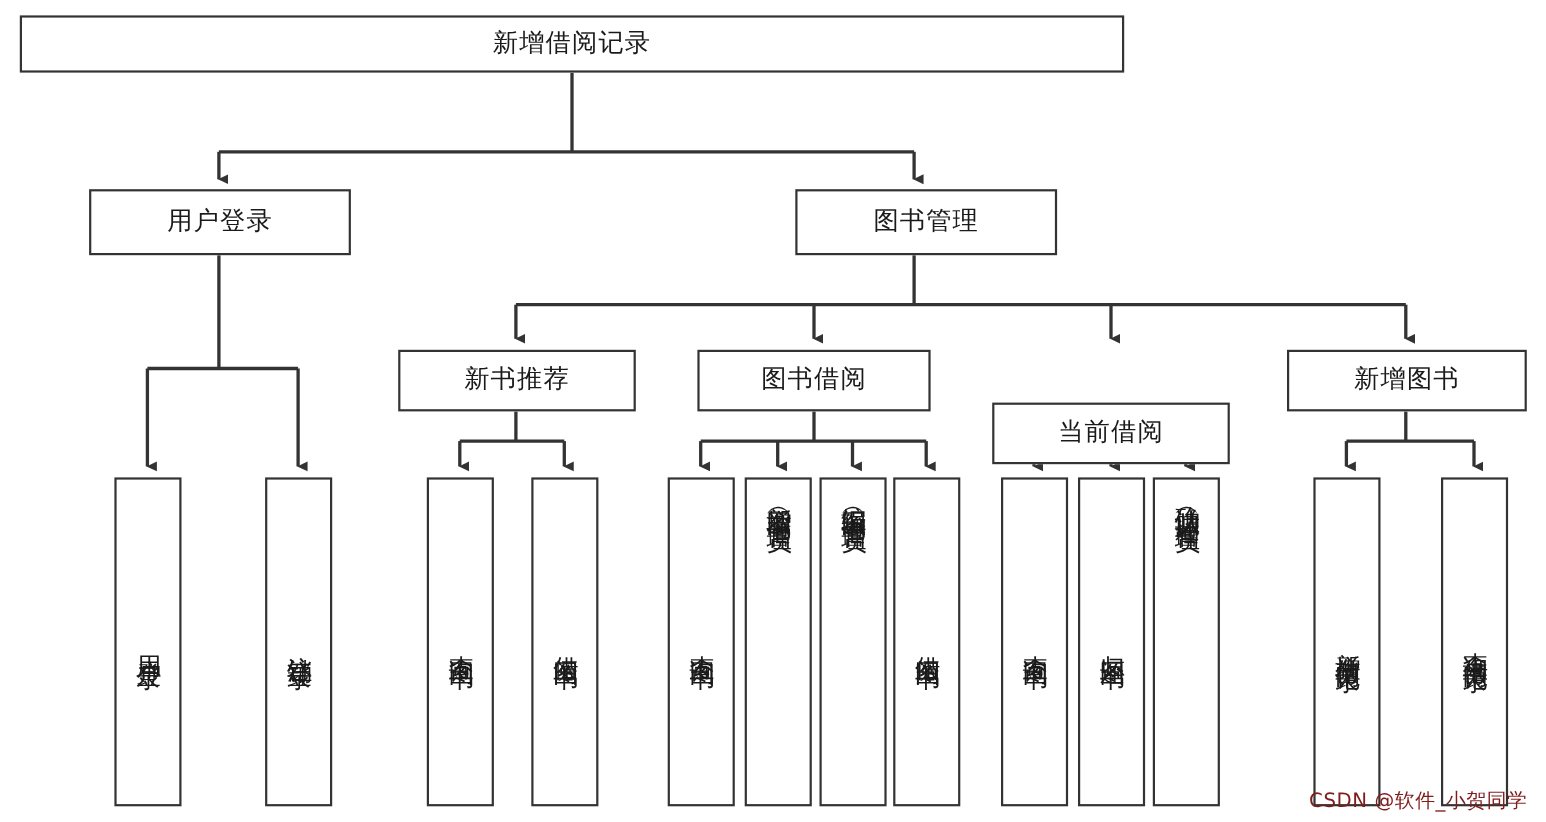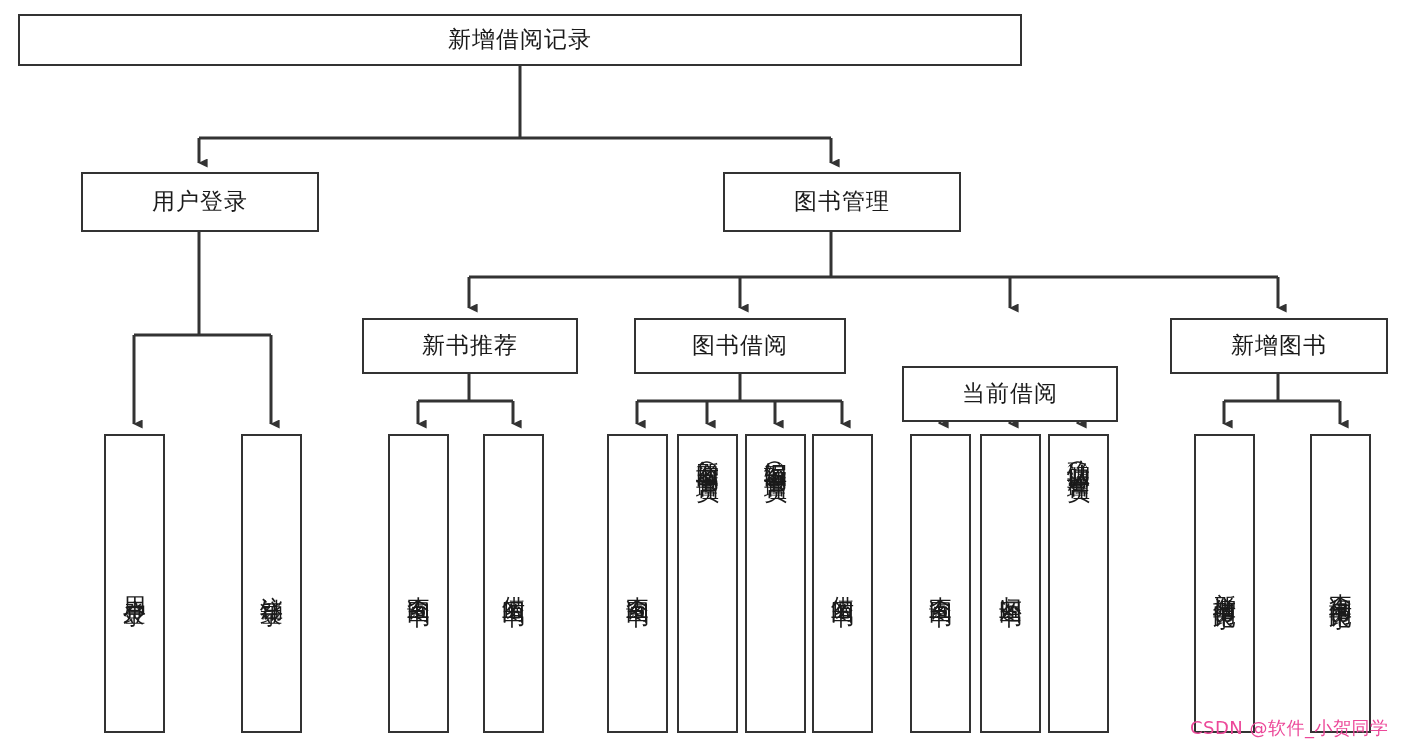--- a/index.html
+++ b/index.html
@@ -57,21 +57,21 @@
     text-orientation: upright;
     font-size: 23px;
     line-height: 1.25;
     letter-spacing: 3px;
     white-space: normal;
     max-height: 100%;
   }
   .watermark {
     position: absolute;
     font-size: 18px;
-    color: #ec4899;
+    color: #7f1d1d;
     letter-spacing: 0.5px;
     z-index: 3;
     white-space: nowrap;
     font-family: "DejaVu Sans", "Liberation Sans", sans-serif;
   }
 </style>
 </head>
 <body>
 
 <div id="diagram-root">

